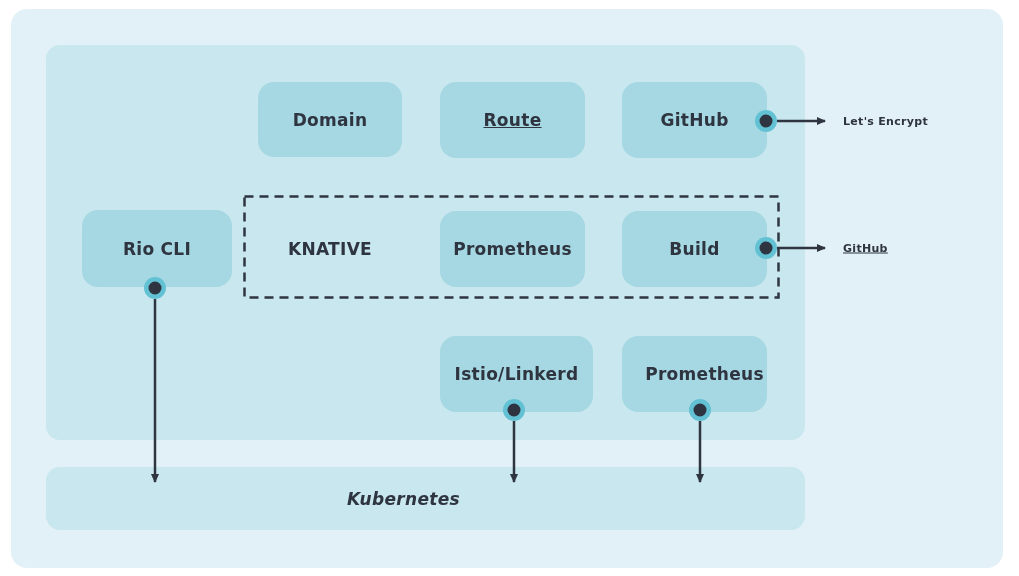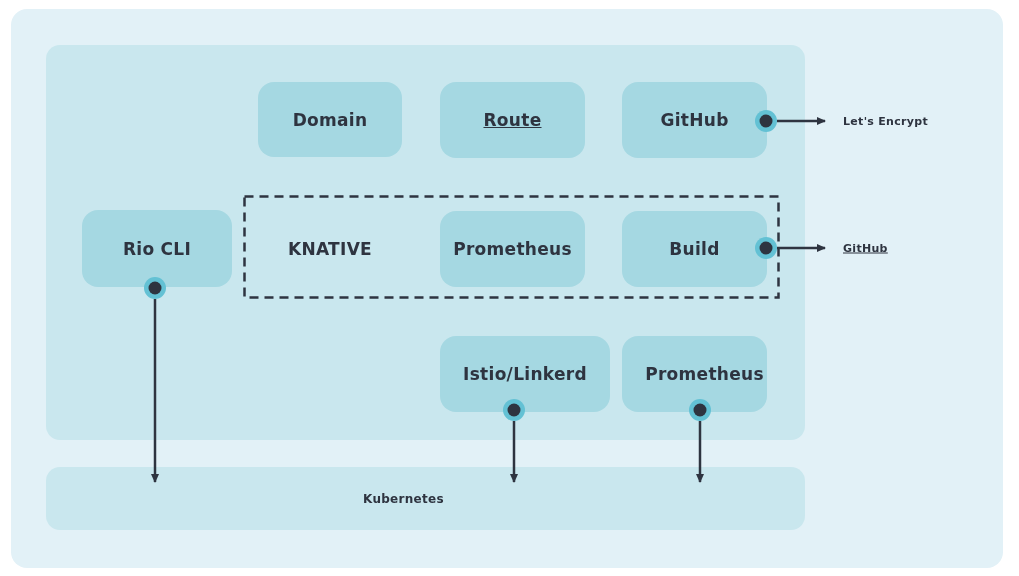--- a/index.html
+++ b/index.html
@@ -32,41 +32,41 @@
   .kbar {
     position: absolute;
     left: 46px; top: 467px; width: 759px; height: 63px;
     background: var(--panel-bg);
     border-radius: 14px;
   }
   .kbar-label {
     position: absolute;
     left: 0; right: 44px; top: 0; bottom: 0;
     display: flex; align-items: center; justify-content: center;
-    font-size: 12px; font-weight: 700; letter-spacing: 0.3px;
+    font-size: 17px; font-weight: 700; letter-spacing: 0.3px; font-style: italic;
   }
   .box {
     position: absolute;
     background: var(--box-bg);
     border-radius: 16px;
     display: flex; align-items: center; justify-content: center;
   }
   .box.ghost { background: transparent; text-align: center; }
   .box-label {
     font-size: 17px; font-weight: 700; letter-spacing: 0.3px;
     white-space: nowrap;
   }
   .p-domain      { left: 258px; top: 82px;  width: 144px; height: 75px; }
   .p-route       { left: 440px; top: 82px;  width: 145px; height: 76px; text-decoration: underline; }
   .p-certs       { left: 622px; top: 82px;  width: 145px; height: 76px; }
   .p-rio         { left: 82px;  top: 210px; width: 150px; height: 77px; }
   .p-knative     { left: 256px; top: 211px; width: 148px; height: 76px; }
   .p-autoscaling { left: 440px; top: 211px; width: 145px; height: 76px; }
   .p-build       { left: 622px; top: 211px; width: 145px; height: 76px; justify-content: center; }
-  .p-istio       { left: 440px; top: 336px; width: 170px; height: 76px; }
+  .p-istio       { left: 440px; top: 336px; width: 153px; height: 76px; }
   .p-prometheus  { left: 622px; top: 336px; width: 145px; height: 76px; padding-left: 20px; }
   .ext-label {
     position: absolute;
     transform: translateY(-50%);
     font-size: 11px; font-weight: 700; letter-spacing: 0.3px;
     white-space: nowrap;
   }
   .lbl-lets-encrypt { left: 843px; top: 121px; }
   .lbl-github       { left: 843px; top: 248px; text-decoration: underline; }
   svg.overlay {

